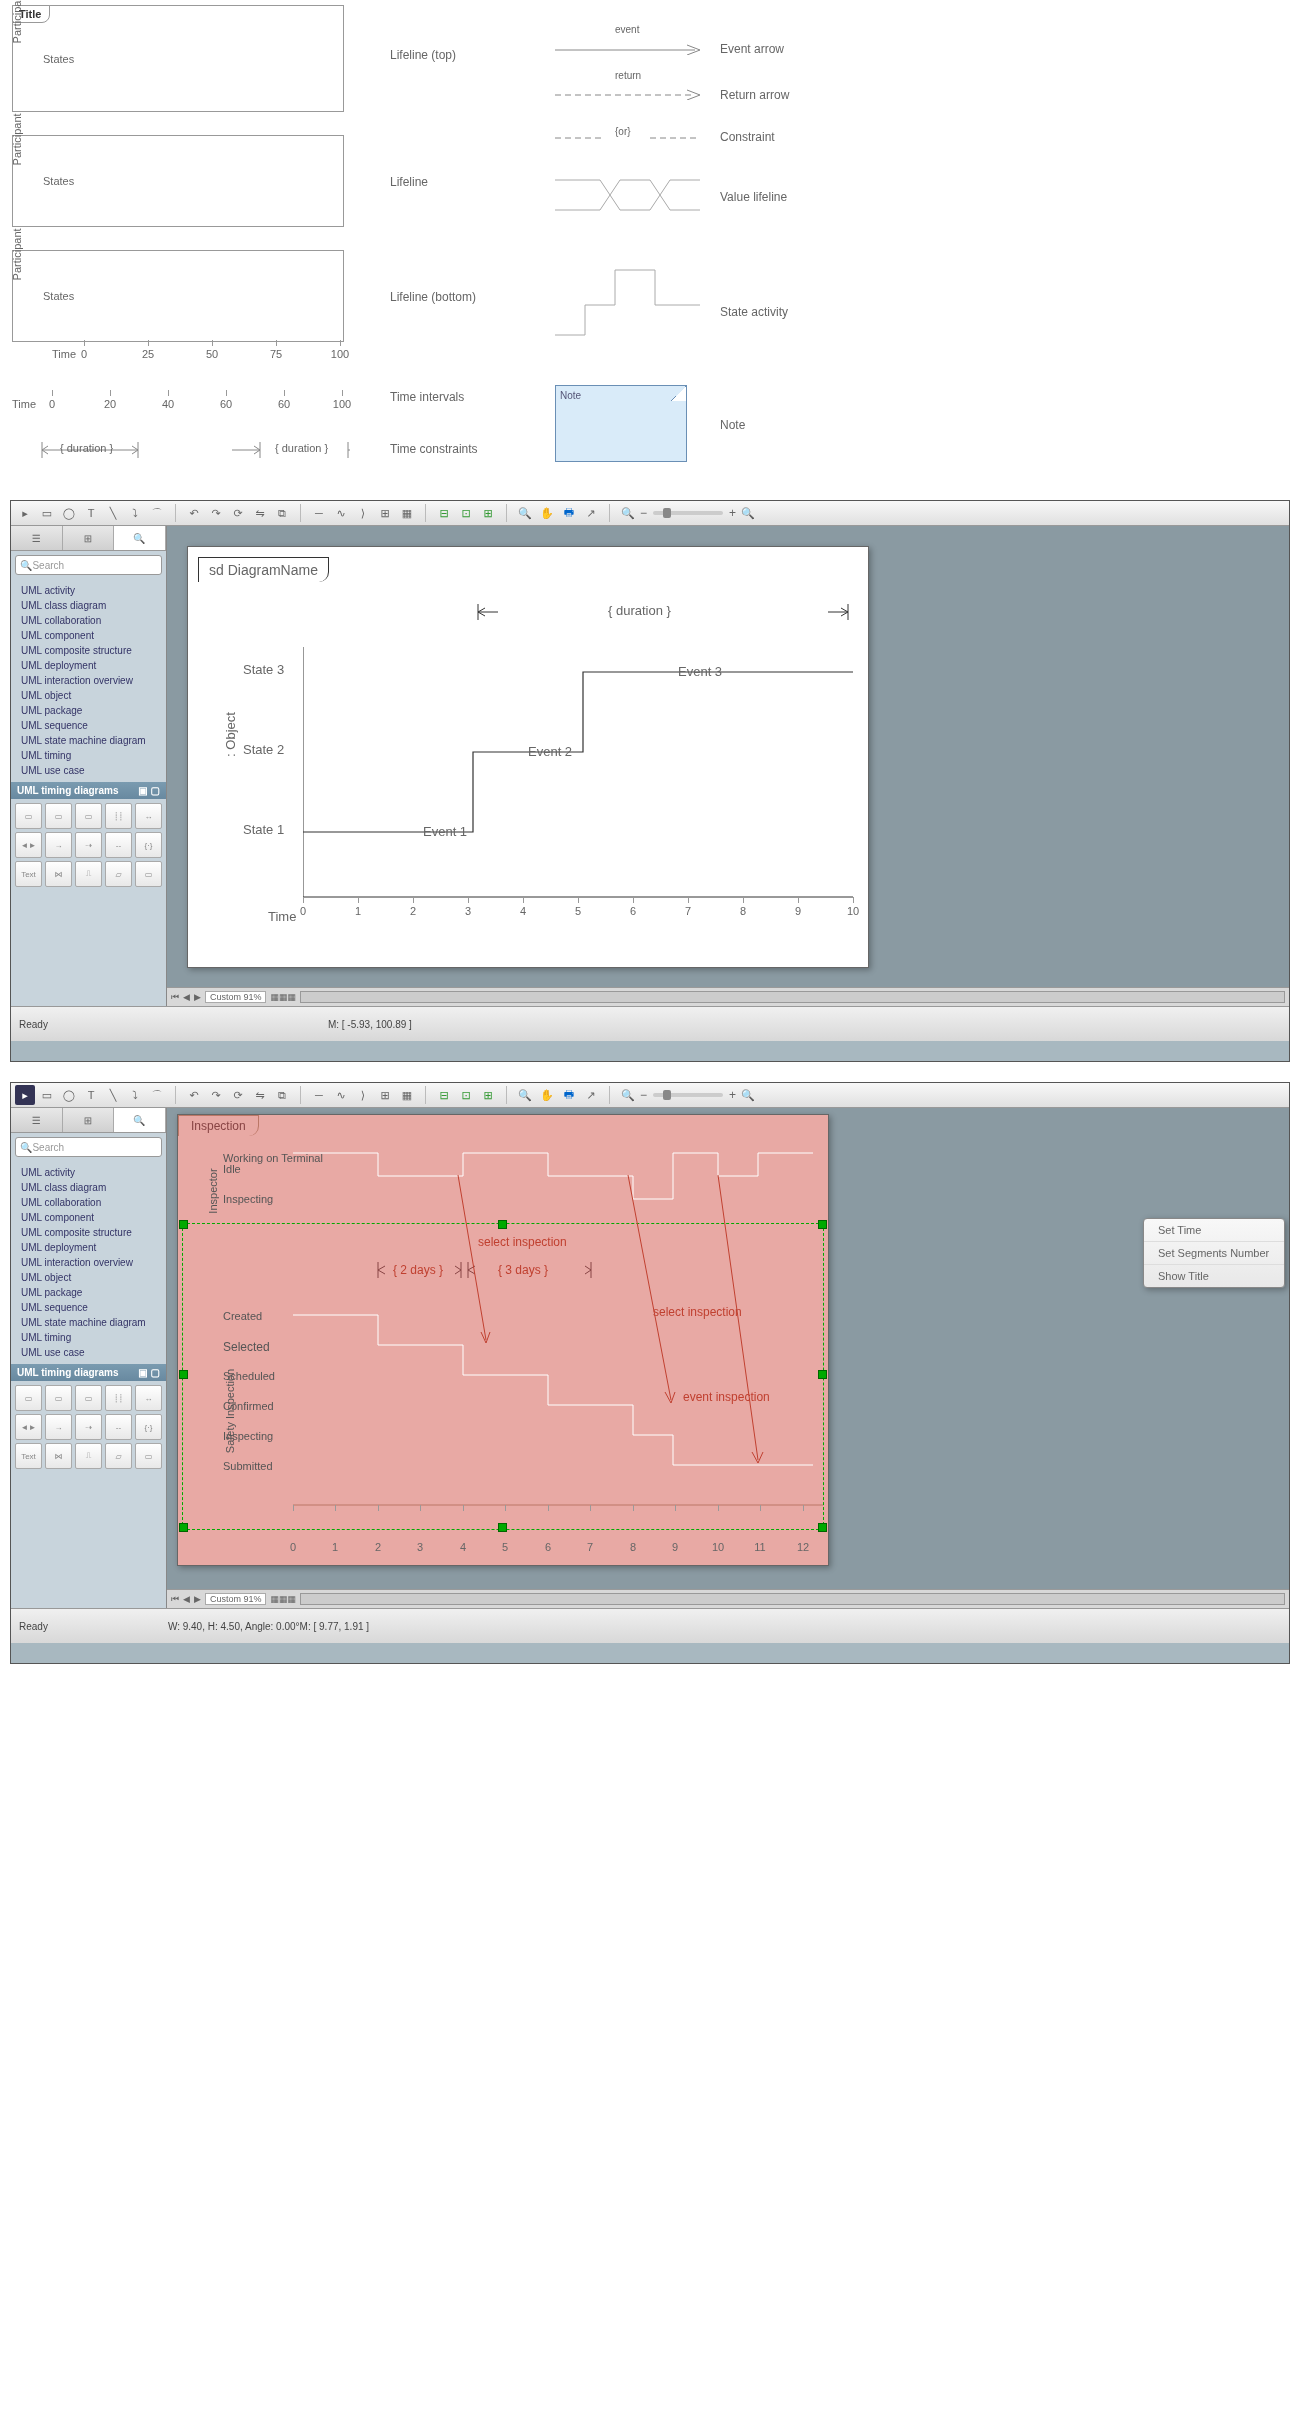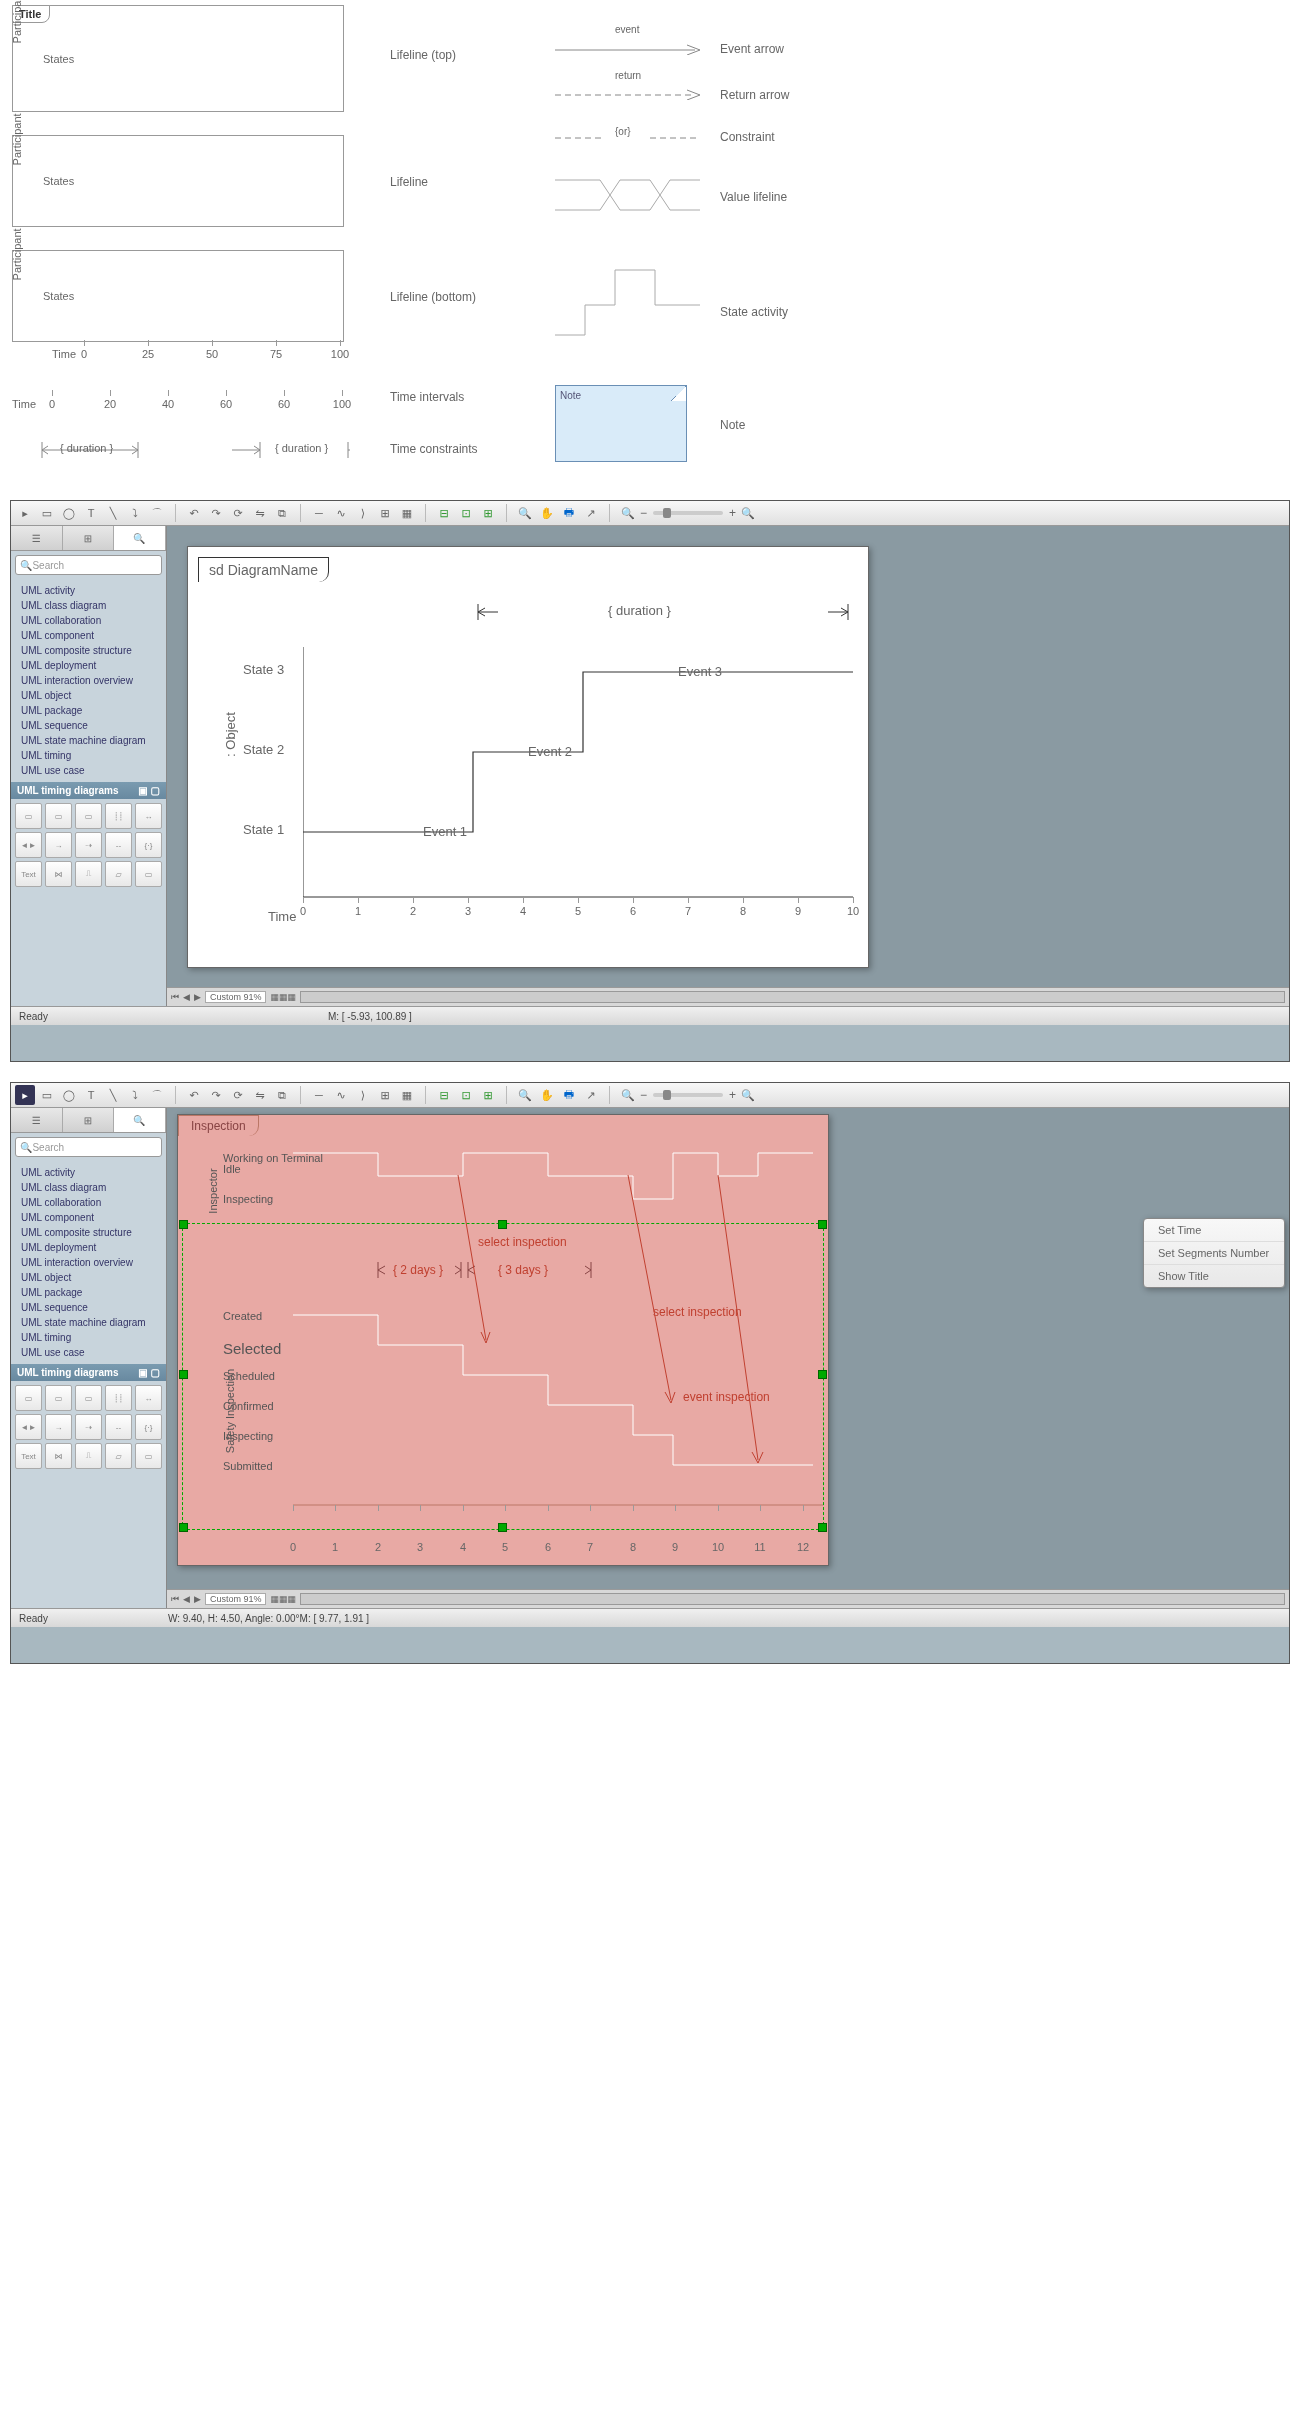--- a/index.html
+++ b/index.html
@@ -31,21 +31,21 @@
 .sb-tab.active{background:#fff}
 .search-box{margin:4px;background:#fff;border:1px solid #999;border-radius:3px;height:18px;display:flex;align-items:center;padding:0 4px;font-size:10px;color:#999}
 .lib-list{padding:4px 0;font-size:10px}
 .lib-item{padding:2px 10px;color:#336;cursor:pointer}
 .lib-header{background:linear-gradient(#7a9bb0,#6889a0);color:#fff;padding:3px 6px;font-size:10px;font-weight:bold;display:flex;justify-content:space-between;align-items:center}
 .stencil-grid{display:grid;grid-template-columns:repeat(5,1fr);gap:3px;padding:4px;background:#c8d4dc}
 .stencil{background:linear-gradient(#fff,#e8e8e8);border:1px solid #aaa;height:24px;border-radius:2px;display:flex;align-items:center;justify-content:center;font-size:8px;color:#888}
 
 .canvas-area{flex:1;background:#8a9aa2;position:relative;overflow:hidden}
 .canvas{position:absolute;background:#fff;border:1px solid #666;box-shadow:2px 2px 6px rgba(0,0,0,0.3)}
-.status-bar{height:18px;background:linear-gradient(#f0f0f0,#d8d8d8);border-top:1px solid #999;font-size:10px;display:flex;align-items:center;padding:0 8px;color:#444}
+.status-bar{height:18px;background:linear-gradient(#f0f0f0,#d8d8d8);border-top:1px solid #999;font-size:10px;display:flex;align-items:center;padding:8px 8px;color:#444}
 .bottom-bar{height:18px;background:#d8d8d8;border-top:1px solid #999;display:flex;align-items:center;font-size:9px;padding:0 4px;gap:4px}
 
 .diagram-tab{position:absolute;border:1px solid #333;border-bottom:none;background:#fff;padding:4px 10px;font-size:14px;border-radius:0 0 10px 0;top:0;left:0}
 .axis-label{position:absolute;font-size:13px}
 .event-label{position:absolute;font-size:13px}
 
 .pink-canvas{background:#e8a9a4!important}
 .context-menu{position:absolute;background:linear-gradient(#f8f8f8,#e8e8e8);border:1px solid #888;border-radius:4px;box-shadow:2px 2px 6px rgba(0,0,0,0.3);font-size:11px}
 .ctx-item{padding:5px 14px;border-bottom:1px solid #ddd;cursor:pointer}
 .ctx-item:last-child{border-bottom:none}
@@ -417,21 +417,21 @@
         <div class="sel-handle" style="right:1px;top:105px"></div>
         <div class="sel-handle" style="left:1px;top:255px"></div>
         <div class="sel-handle" style="right:1px;top:255px"></div>
         <div class="sel-handle" style="left:1px;top:408px"></div>
         <div class="sel-handle" style="right:1px;top:408px"></div>
         <div class="sel-handle" style="left:320px;top:105px"></div>
         <div class="sel-handle" style="left:320px;top:408px"></div>
 
         <div class="axis-label" style="left:10px;top:290px;transform:rotate(-90deg);font-size:11px;color:#555">Safety Inspection</div>
         <div class="axis-label" style="left:45px;top:195px;font-size:11px;color:#555">Created</div>
-        <div class="axis-label" style="left:45px;top:225px;font-size:15px;color:#555">Selected</div>
+        <div class="axis-label" style="left:45px;top:225px;font-size:12px;color:#555">Selected</div>
         <div class="axis-label" style="left:45px;top:255px;font-size:11px;color:#555">Scheduled</div>
         <div class="axis-label" style="left:45px;top:285px;font-size:11px;color:#555">Confirmed</div>
         <div class="axis-label" style="left:45px;top:315px;font-size:11px;color:#555">Inspecting</div>
         <div class="axis-label" style="left:45px;top:345px;font-size:11px;color:#555">Submitted</div>
         <svg class="svg-el" style="left:115px;top:195px" width="530" height="200">
           <polyline points="0,5 45,5 45,5 85,5 85,35 170,35 170,65 255,65 255,95 340,95 340,125 380,125 380,155 465,155 465,155 520,155" fill="none" stroke="#fff" stroke-width="1"></polyline>
           <line x1="0" y1="195" x2="530" y2="195" stroke="#b76"></line>
         </svg>
 
         <svg class="svg-el" style="left:195px;top:145px" width="95" height="20">

